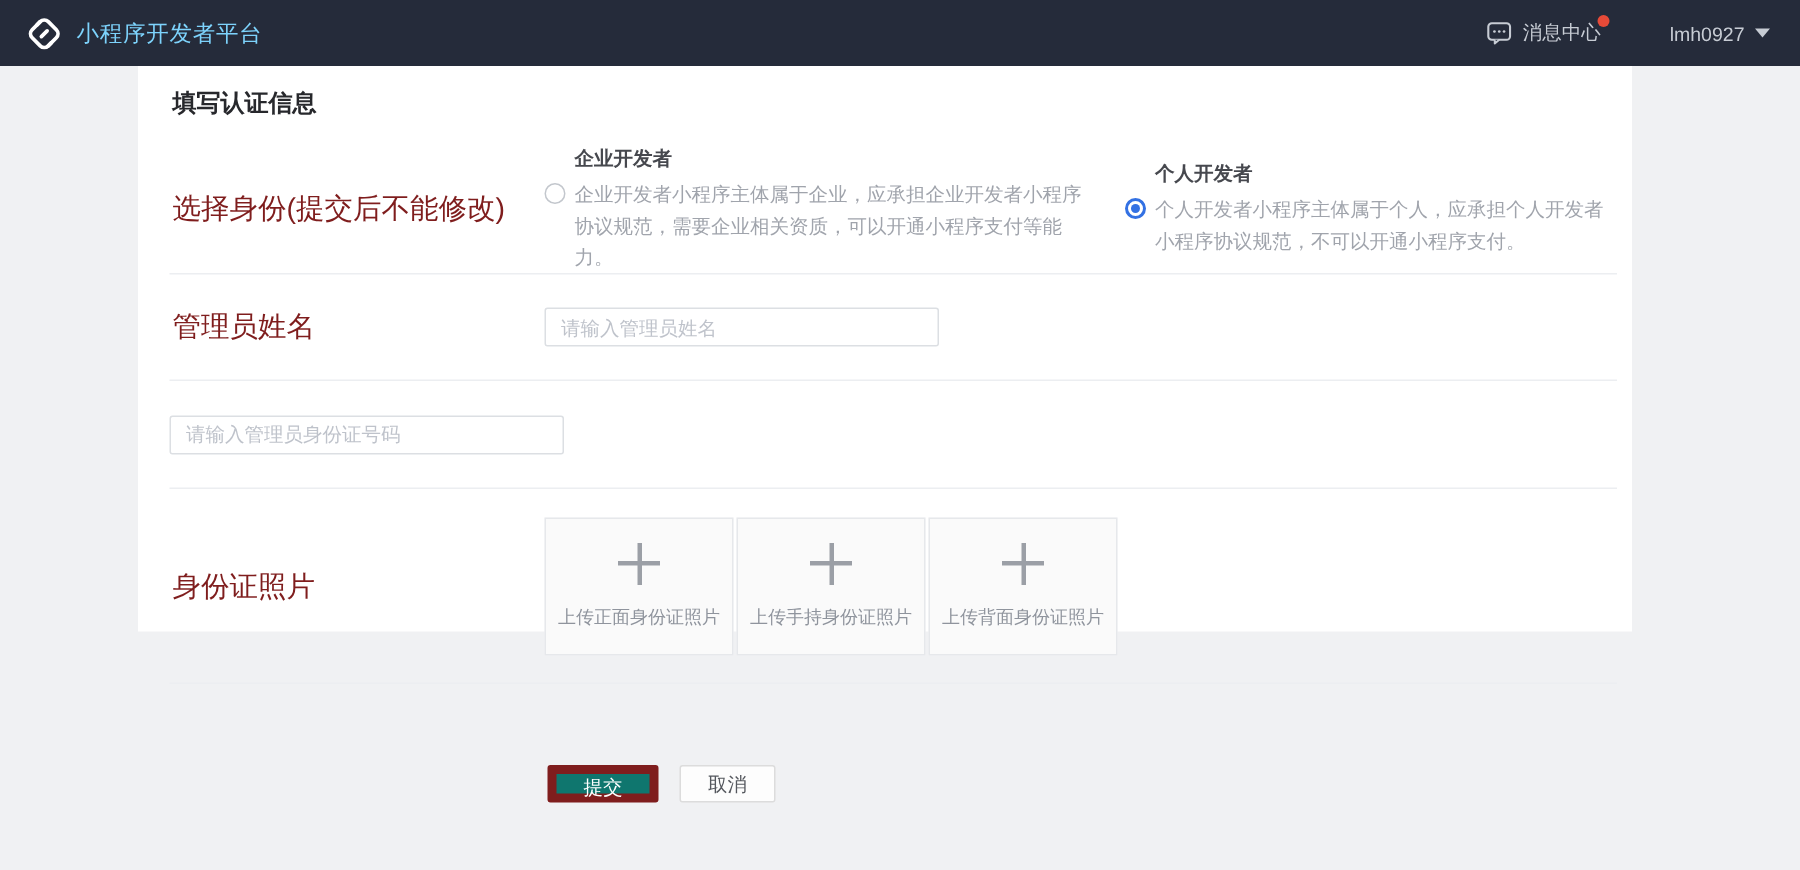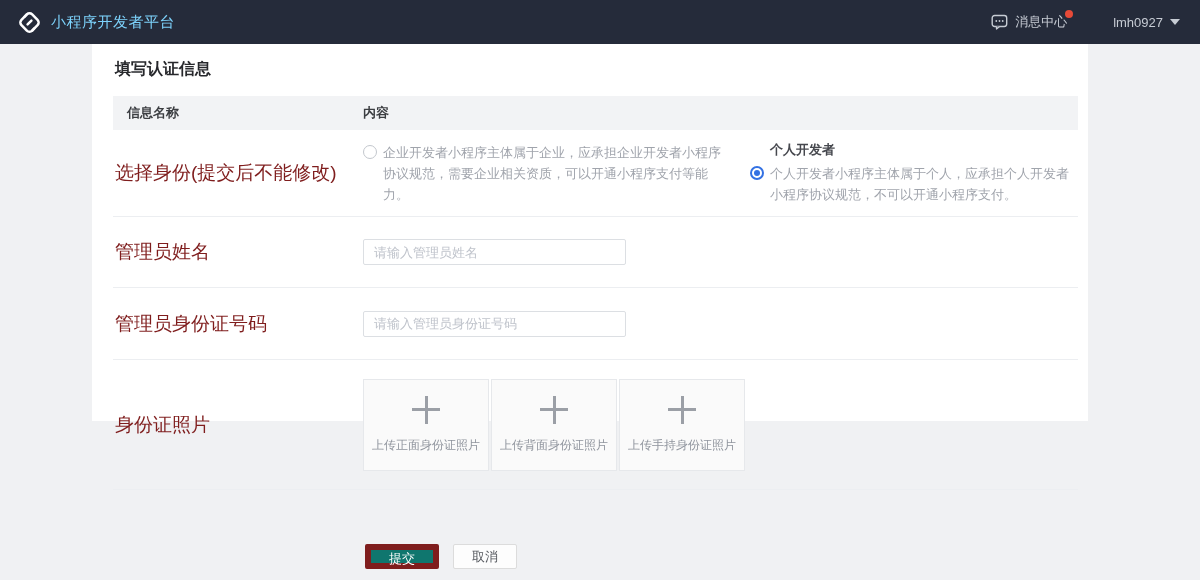--- a/index.html
+++ b/index.html
@@ -164,30 +164,27 @@
     <span>lmh0927</span>
     <span class="caret-down"></span>
   </div>
 </div>
 
 <div class="panel">
   <div class="page-title">填写认证信息</div>
 
   <div class="form-table">
 
-    <div class="table-head">
-      <div class="th-name">信息名称</div>
-      <div class="th-content">内容</div>
-    </div>
 
     <div class="row row-identity">
       <div class="row-label">选择身份(提交后不能修改)</div>
       <div class="row-content">
 
         <div class="option option-1">
+          <div class="option-title">企业开发者</div>
           <div class="option-body">
             <span class="radio"></span>
             <span class="option-desc">企业开发者小程序主体属于企业，应承担企业开发者小程序协议规范，需要企业相关资质，可以开通小程序支付等能力。</span>
           </div>
         </div>
 
         <div class="option option-2">
           <div class="option-title">个人开发者</div>
           <div class="option-body">
             <span class="radio checked"></span>
@@ -199,41 +196,40 @@
     </div>
 
     <div class="row row-name">
       <div class="row-label">管理员姓名</div>
       <div class="row-content">
         <input class="text-input" type="text" placeholder="请输入管理员姓名" style="">
       </div>
     </div>
 
     <div class="row row-idnumber">
-      <div class="row-label">管理员身份证号码</div>
       <div class="row-content">
         <input class="text-input" type="text" placeholder="请输入管理员身份证号码" style="">
       </div>
     </div>
 
     <div class="row row-photos">
       <div class="row-label">身份证照片</div>
       <div class="row-content">
         <div class="uploads">
           <div class="upload-box">
             <span class="plus-icon"></span>
             <span class="upload-label">上传正面身份证照片</span>
           </div>
           <div class="upload-box">
             <span class="plus-icon"></span>
-            <span class="upload-label">上传背面身份证照片</span>
+            <span class="upload-label">上传手持身份证照片</span>
           </div>
           <div class="upload-box">
             <span class="plus-icon"></span>
-            <span class="upload-label">上传手持身份证照片</span>
+            <span class="upload-label">上传背面身份证照片</span>
           </div>
         </div>
       </div>
     </div>
 
     <div class="actions">
       <button class="btn btn-submit">提交</button>
       <button class="btn btn-cancel">取消</button>
     </div>
 

